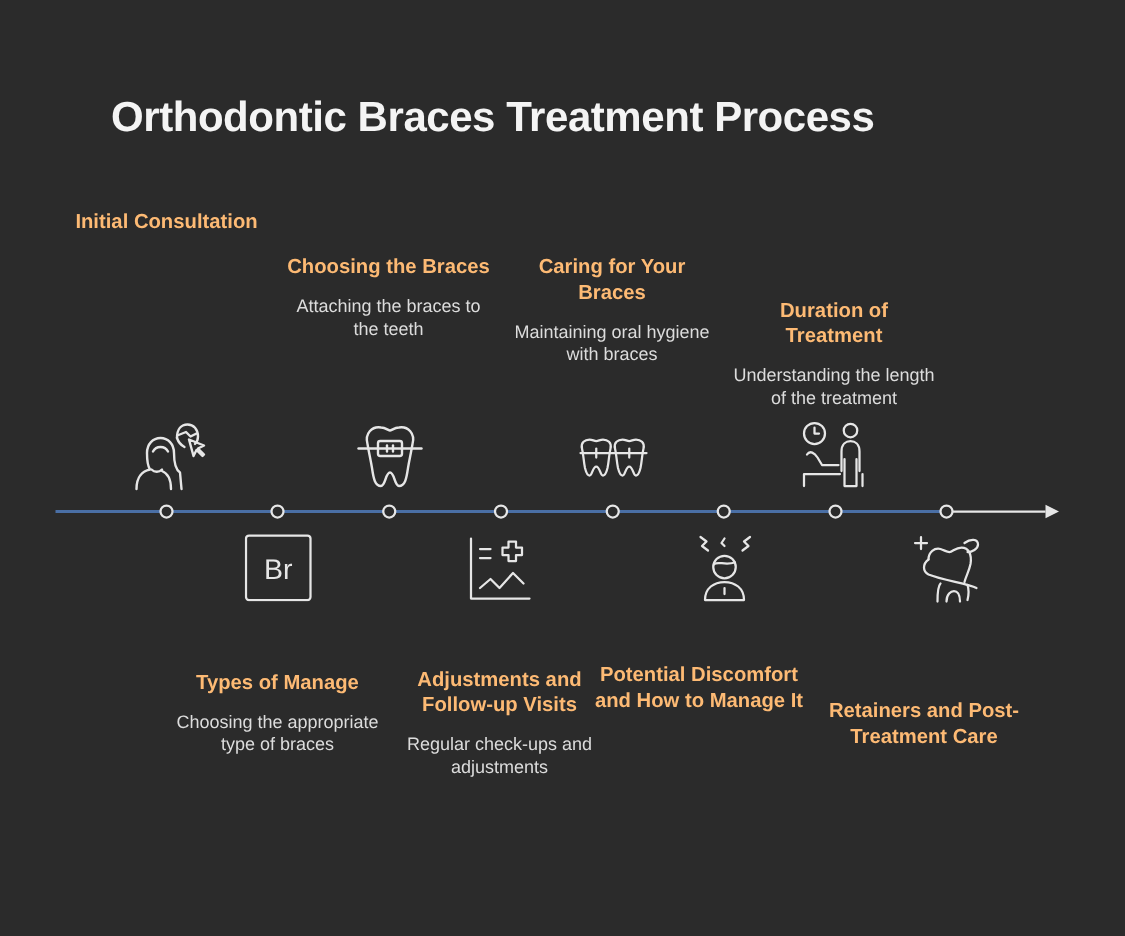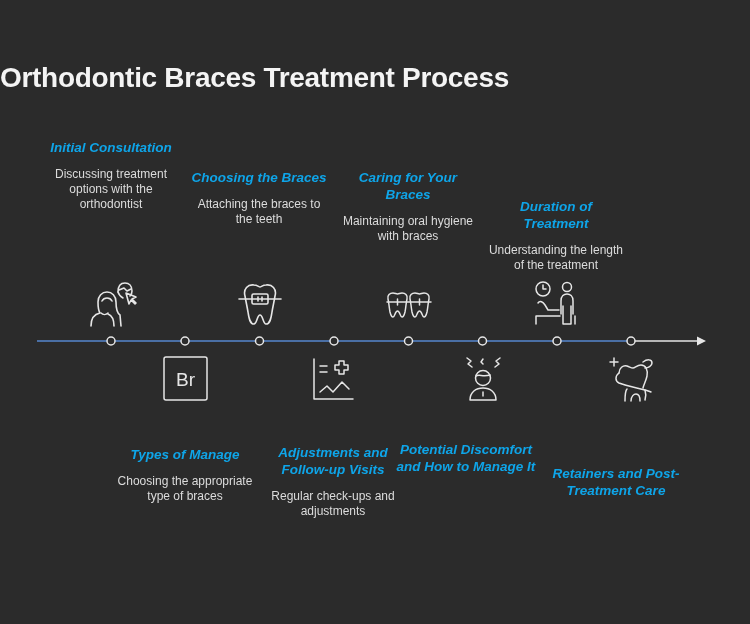--- a/index.html
+++ b/index.html
@@ -1,28 +1,28 @@
 <!DOCTYPE html>
 <html><head>
 <meta charset="utf-8">
 <style>
   html, body { margin: 0; padding: 0; }
   body {
     width: 750px; height: 624px; background: #2b2b2b; overflow: hidden;
     position: relative; font-family: "Liberation Sans", sans-serif; color: #ffffff;
   }
   .title {
-    position: absolute; left: 0; top: 62px; width: 657px; text-align: left;
+    position: absolute; left: 0; top: 62px; width: 657px; text-align: center;
     font-size: 28px; font-weight: bold; letter-spacing: -0.3px; color: #f4f4f4;
   }
   .step {
     position: absolute; width: 140px; text-align: center;
   }
   .step-title {
-    font-size: 13.5px; font-weight: bold; line-height: 17px; color: #0ea5e9; font-style: italic;
+    font-size: 13.5px; font-weight: bold; line-height: 17px; color: #fdba74;
   }
   .step-desc {
     margin-top: 11px; font-size: 12px; line-height: 15px; color: #dcdcdc;
   }
   .timeline { position: absolute; left: 0; top: 0; width: 750px; height: 624px; pointer-events: none; }
   .icon { position: absolute; }
   .icon svg { display: block; }
 </style>
 </head>
 <body>
@@ -40,21 +40,20 @@
     <circle cx="334" cy="341" r="4"></circle>
     <circle cx="408.5" cy="341" r="4"></circle>
     <circle cx="482.5" cy="341" r="4"></circle>
     <circle cx="557" cy="341" r="4"></circle>
     <circle cx="631" cy="341" r="4"></circle>
   </g>
 </svg>
 
 <div class="step" style="left:41px; top:139px;">
   <div class="step-title">Initial Consultation</div>
-  <div class="step-desc">Discussing treatment options with the orthodontist</div>
 </div>
 <div class="icon" style="left:86px; top:280px;">
   <svg width="62" height="48" viewBox="0 0 62 48" fill="none" stroke="#e6e6e6" stroke-width="1.6" stroke-linecap="round" stroke-linejoin="round">
     <path d="M5 46 C5 38 9 34 14 33 C12 30 12 26 12 22 C12 16 16 12 21 12 C26 12 30 16 30 22 C30 28 31 33 34 35 L35 46"></path>
     <path d="M15 33 C17 35 20 35 22 33"></path>
     <path d="M16 21 C18 17 24 17 26 21"></path>
     <path d="M22 34 C27 36 28 42 28 46"></path>
     <path d="M32 12 C32 6 35 3 39 3 C43 3 46 6 46 11 C46 13 45 15 44 16"></path>
     <path d="M32 12 C33 15 35 17 37 18"></path>
     <path d="M33 10 L38 8 L41 11 L45 9"></path>

